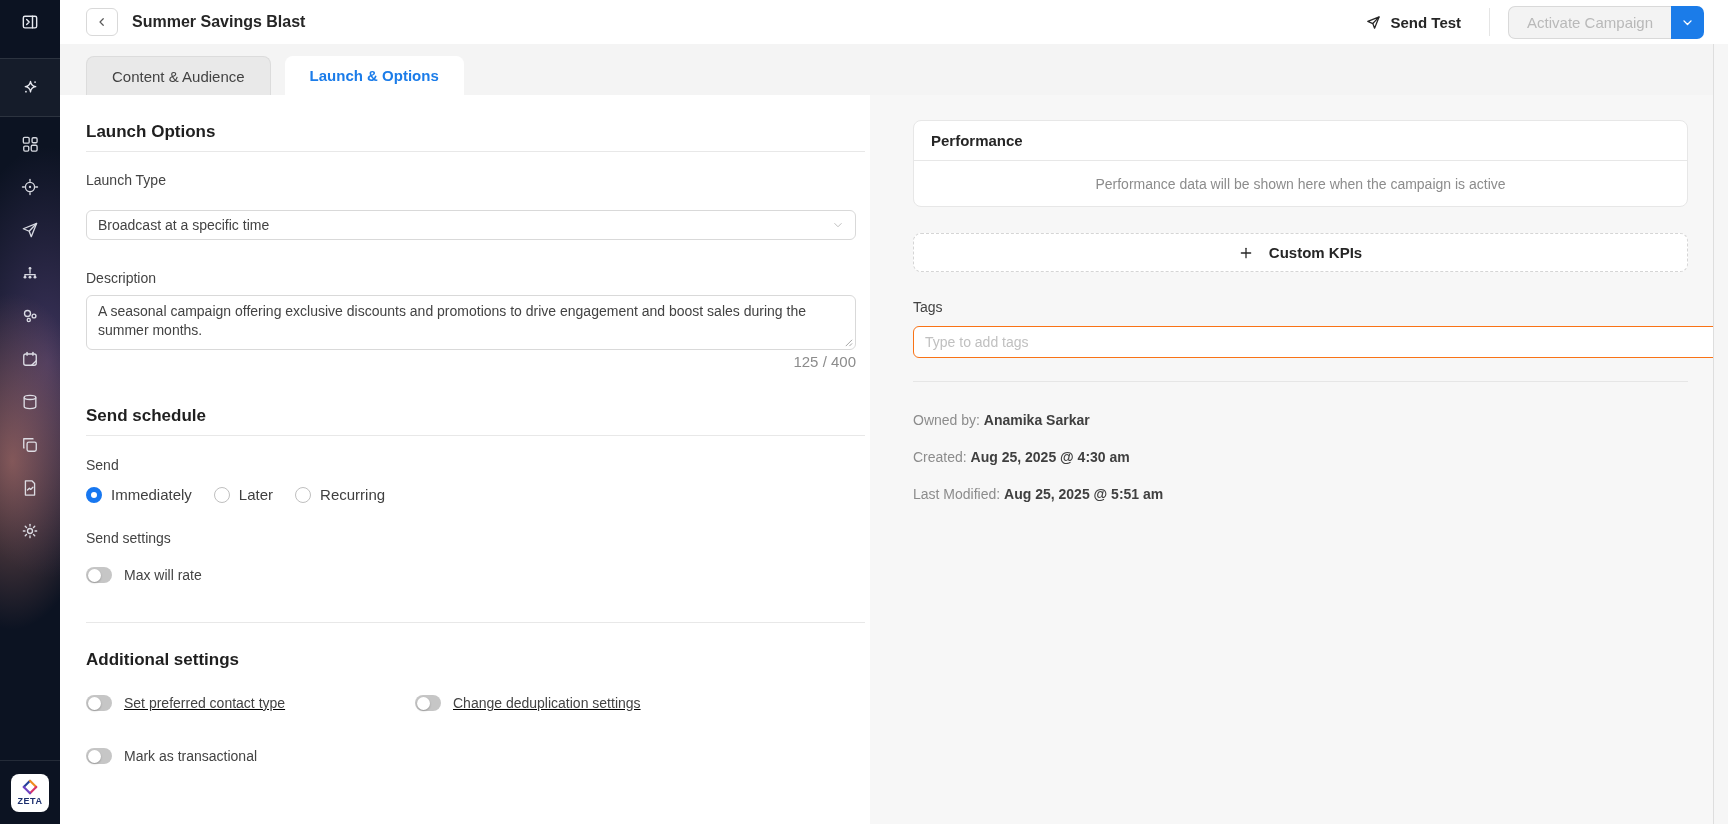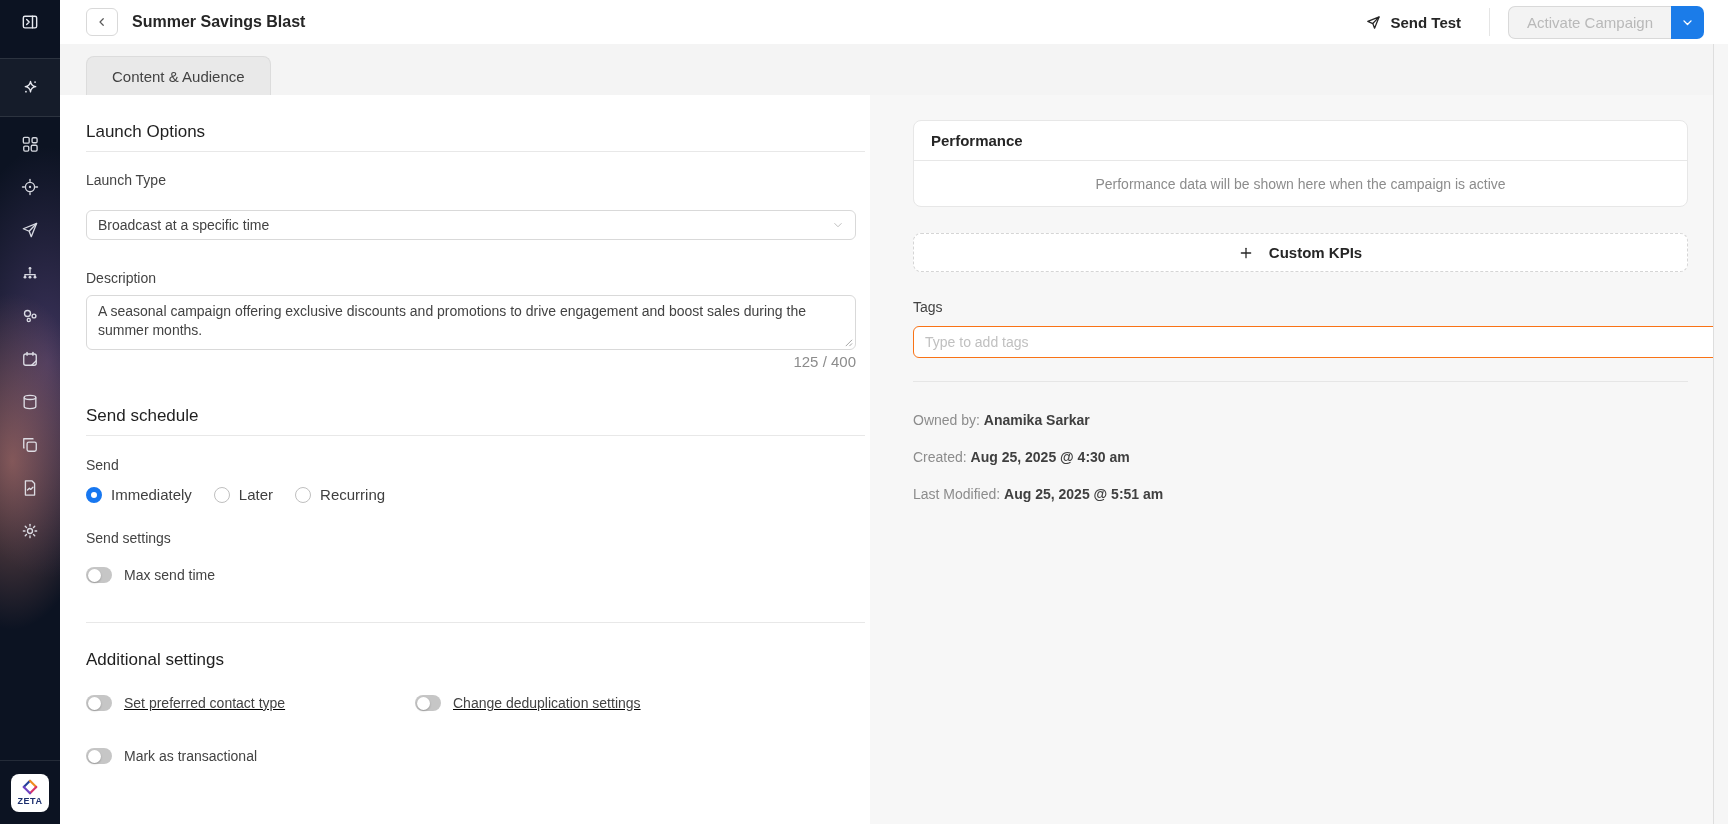--- a/index.html
+++ b/index.html
@@ -41,21 +41,21 @@
   .tab { height:39px; padding:0 25px; display:flex; align-items:center; border-radius:8px 8px 0 0;
     font-size:15px; cursor:pointer; }
   .tab.inactive { background:#e9e9e9; border:1px solid #dcdcdc; border-bottom:none; color:#434343; margin-right:14px; }
   .tab.active { background:#fff; color:#1b7ce9; font-weight:bold; }
 
   
   .left-col { position:absolute; left:60px; top:95px; width:810px; height:729px; background:#fff; padding-left:26px; }
   .right-col { position:absolute; left:870px; top:95px; width:843px; height:729px; background:#f7f7f7; padding:25px 25px 0 43px; }
   .scroll-strip { position:absolute; right:0; top:44px; width:15px; height:780px; background:#f6f6f6; border-left:1px solid #dedede; }
 
-  .sec-title { font-size:17px; font-weight:normal; color:#1f1f1f; }
+  .sec-title { font-size:17px; font-weight:bold; color:#1f1f1f; }
   .divider { height:1px; background:#e8e8e8; width:779px; }
   .field-label { font-size:14px; color:#434343; }
 
   .select-box { position:relative; width:770px; height:30px; border:1px solid #d9d9d9; border-radius:6px; background:#fff;
     display:flex; align-items:center; padding:0 30px 0 11px; font-size:14px; color:#434343; cursor:pointer; }
   .select-box .chev { position:absolute; right:11px; top:50%; transform:translateY(-50%); color:#bfbfbf; }
 
   .desc-area { position:relative; width:770px; height:55px; border:1px solid #d9d9d9; border-radius:6px; background:#fff;
     padding:6px 11px; font-size:14px; color:#434343; line-height:19px; }
   .resize-handle { position:absolute; right:2px; bottom:2px; }
@@ -232,20 +232,23 @@
             </svg>
         </button>
       </div>
     </div>
   </header>
 
   <div class="tabstrip">
     <div class="tab inactive">
         <span>Content &amp; Audience</span>
       </div>
+    <div class="tab active">
+        <span>Launch &amp; Options</span>
+      </div>
   </div>
 
   <section class="left-col">
     <div class="sec-title" style="margin-top:27px;">Launch Options</div>
     <div class="divider" style="margin-top:9px;"></div>
 
     <div class="field-label" style="margin-top:20px;">Launch Type</div>
     <div class="select-box" style="margin-top:22px;">
       <span>Broadcast at a specific time</span>
       <svg class="chev" width="12" height="12" viewBox="0 0 24 24" fill="none" stroke="currentColor" stroke-width="2" stroke-linecap="round" stroke-linejoin="round">
@@ -274,21 +277,21 @@
       <span class="radio off"></span>
       <span class="radio-label">Later</span>
       <span class="radio-gap"></span>
       <span class="radio off"></span>
       <span class="radio-label">Recurring</span>
     </div>
 
     <div class="field-label" style="margin-top:27px;">Send settings</div>
     <div class="toggle-row" style="margin-top:21px;">
       <span class="toggle"></span>
-      <span class="toggle-label">Max send time</span>
+      <span class="toggle-label">Max will rate</span>
     </div>
 
     <div class="divider" style="margin-top:39px;"></div>
     <div class="sec-title" style="margin-top:27px;">Additional settings</div>
 
     <div class="grid-2" style="margin-top:25px;">
       <div class="cell toggle-row">
         <span class="toggle"></span>
         <span class="toggle-label">Set preferred contact type</span>
       </div>

